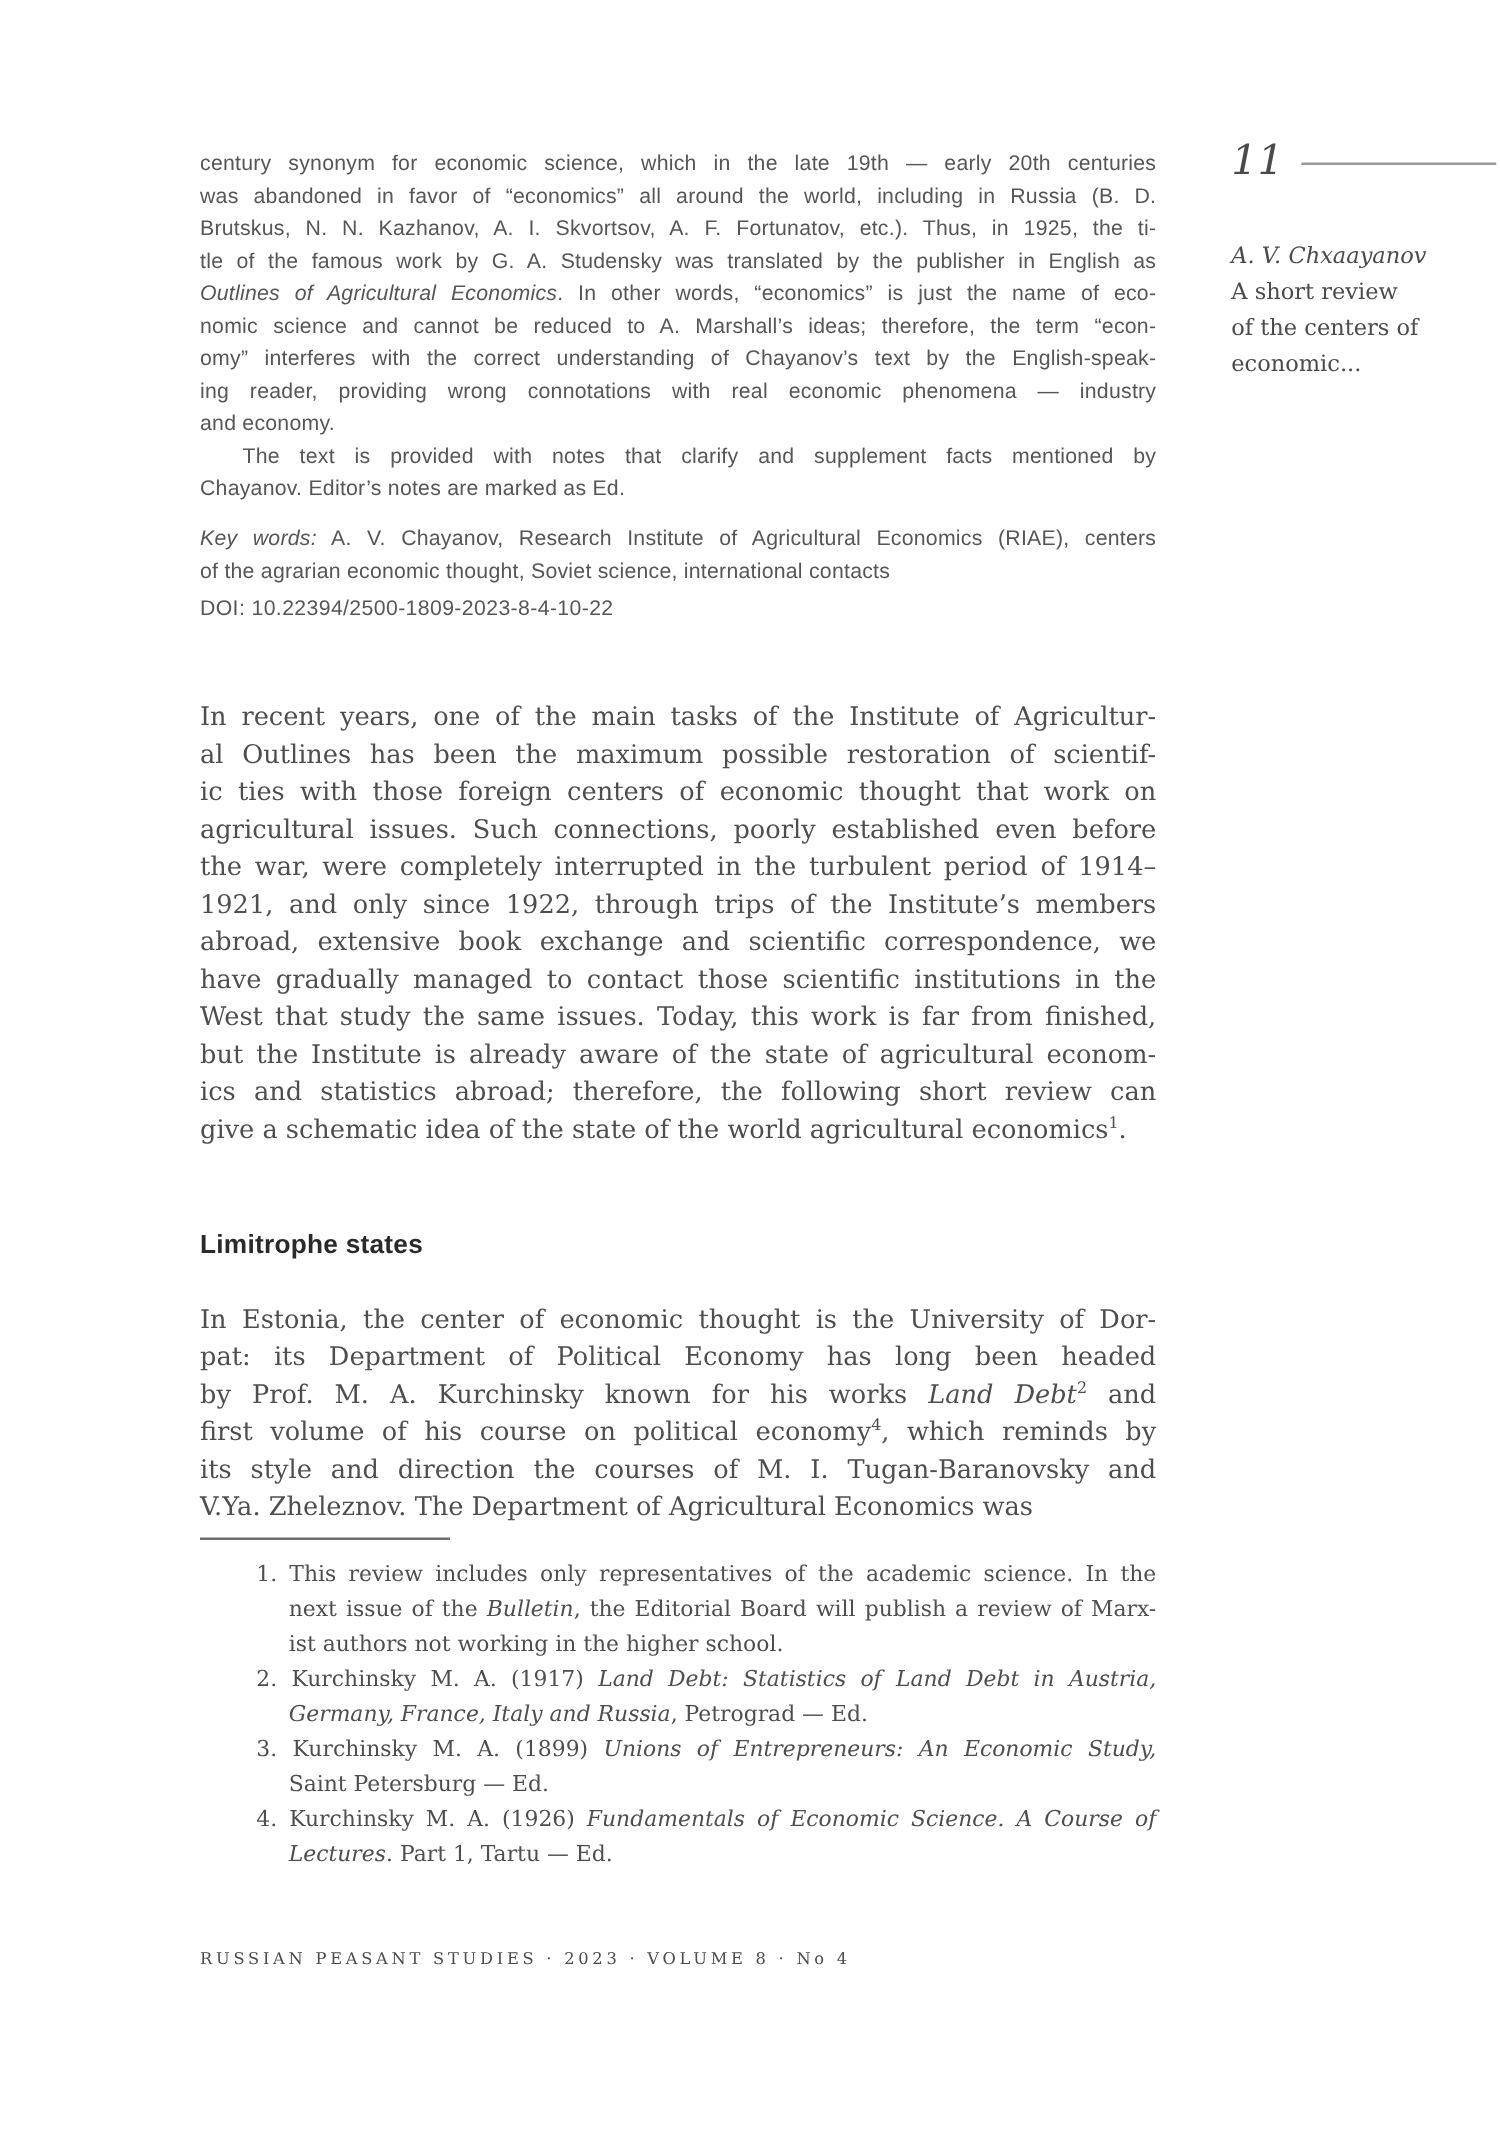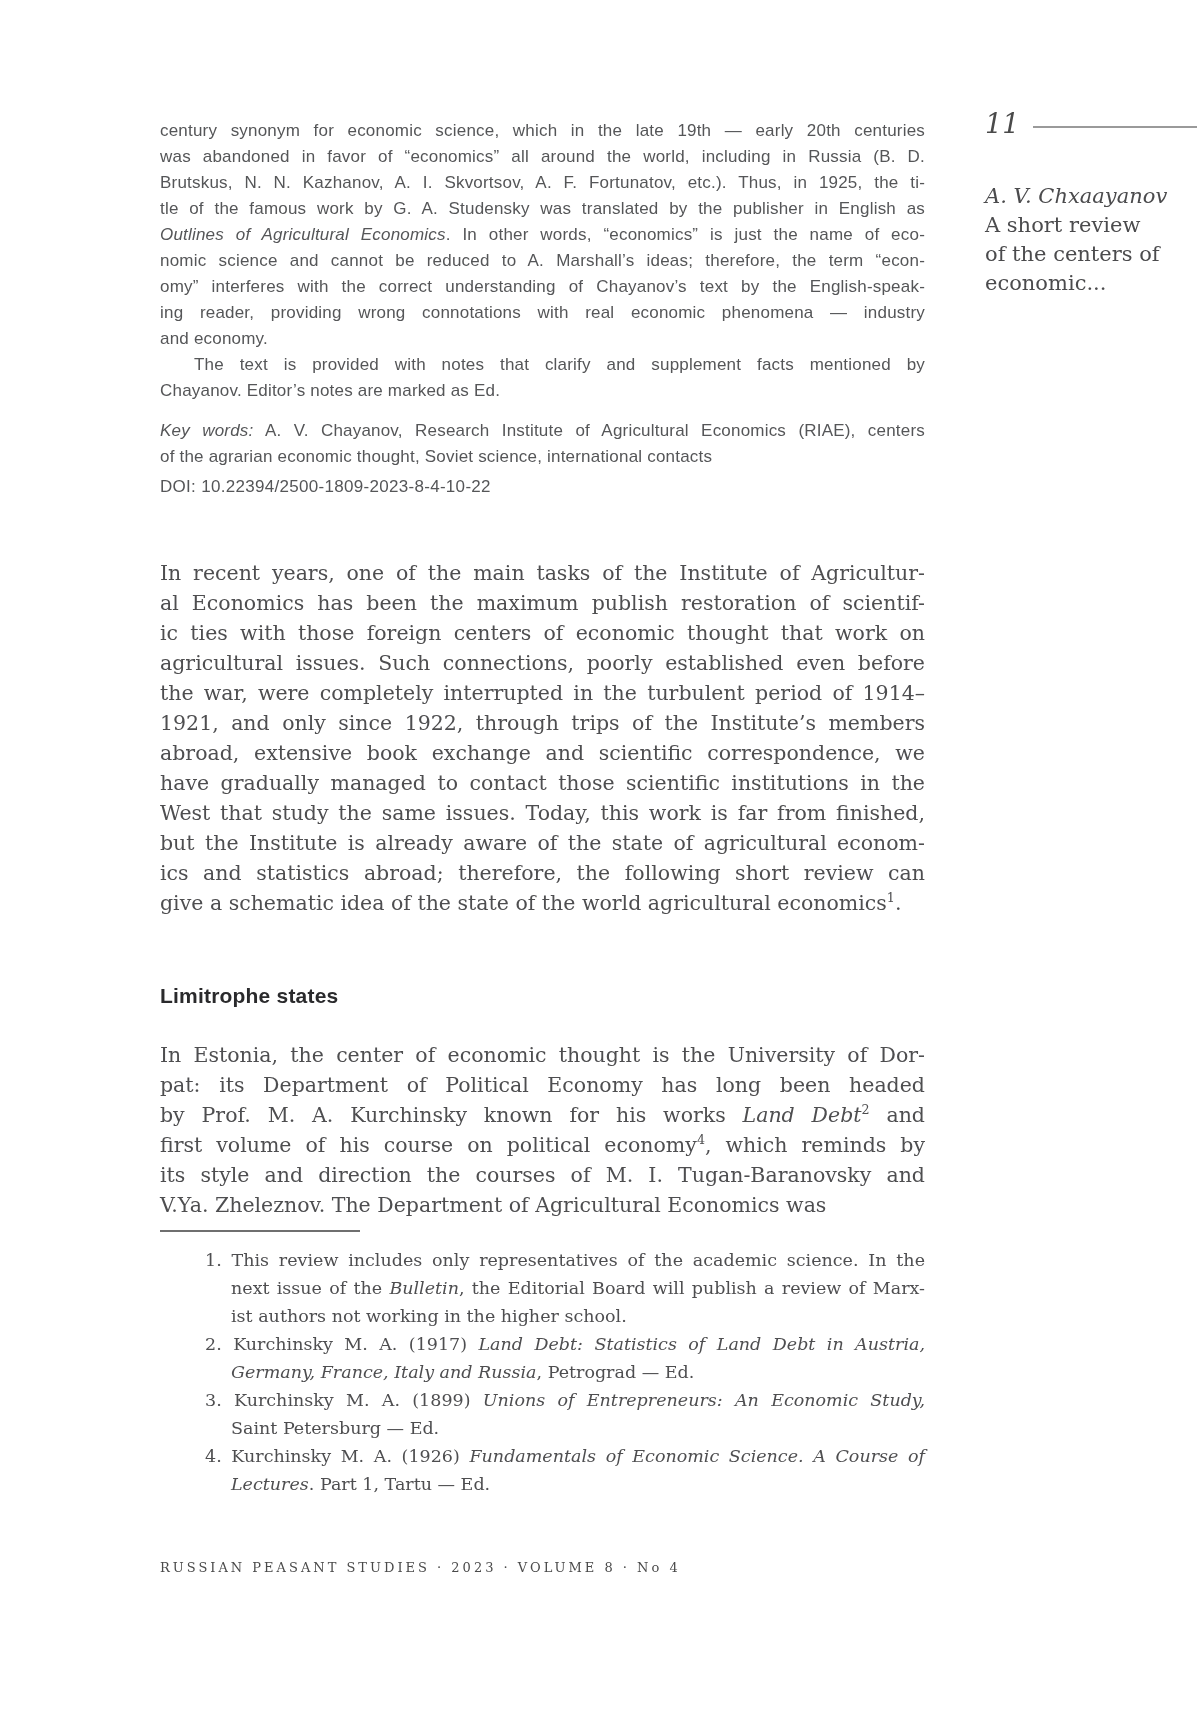--- a/index.html
+++ b/index.html
@@ -93,34 +93,34 @@
     top: 108px;
     width: 212px;
   }
   .pagenum-row {
     display: flex;
     align-items: center;
   }
   .page-number {
     font-family: "DejaVu Serif", serif;
     font-style: italic;
-    font-size: 27px;
+    font-size: 33px;
     color: #4a4a4a;
   }
   .header-rule {
     flex: 1;
     height: 2px;
     background: #9a9a9a;
     margin-left: 14px;
     margin-top: 6px;
   }
   .margin-note {
     margin-top: 43px;
     font-family: "DejaVu Serif", serif;
-    font-size: 21px;
+    font-size: 18px;
     line-height: 29px;
     color: #4b4b4d;
   }
   .margin-author { font-style: italic; }
 </style>
 </head>
 <body>
 
 <div class="page">
 
@@ -141,21 +141,21 @@
         <div class="tl tl-last"><span>Chayanov. Editor’s notes are marked as Ed.</span></div>
       </div>
     <div class="sans keywords">
         <div class="tl tl-first"><span class="it">Key words:</span><span> A. V. Chayanov, Research Institute of Agricultural Economics (RIAE), centers</span></div>
         <div class="tl tl-last"><span>of the agrarian economic thought, Soviet science, international contacts</span></div>
       </div>
     <div class="doi">DOI: 10.22394/2500-1809-2023-8-4-10-22</div>
 
     <div class="serif-body body-p1">
         <div class="tl tl-first"><span>In recent years, one of the main tasks of the Institute of Agricultur-</span></div>
-        <div class="tl"><span>al Economics has been the maximum publish restoration of scientif-</span></div>
+        <div class="tl"><span>al Outlines has been the maximum possible restoration of scientif-</span></div>
         <div class="tl"><span>ic ties with those foreign centers of economic thought that work on</span></div>
         <div class="tl"><span>agricultural issues. Such connections, poorly established even before</span></div>
         <div class="tl"><span>the war, were completely interrupted in the turbulent period of 1914–</span></div>
         <div class="tl"><span>1921, and only since 1922, through trips of the Institute’s members</span></div>
         <div class="tl"><span>abroad, extensive book exchange and scientific correspondence, we</span></div>
         <div class="tl"><span>have gradually managed to contact those scientific institutions in the</span></div>
         <div class="tl"><span>West that study the same issues. Today, this work is far from finished,</span></div>
         <div class="tl"><span>but the Institute is already aware of the state of agricultural econom-</span></div>
         <div class="tl"><span>ics and statistics abroad; therefore, the following short review can</span></div>
         <div class="tl tl-last"><span>give a schematic idea of the state of the world agricultural economics</span><sup>1</sup><span>.</span></div>

